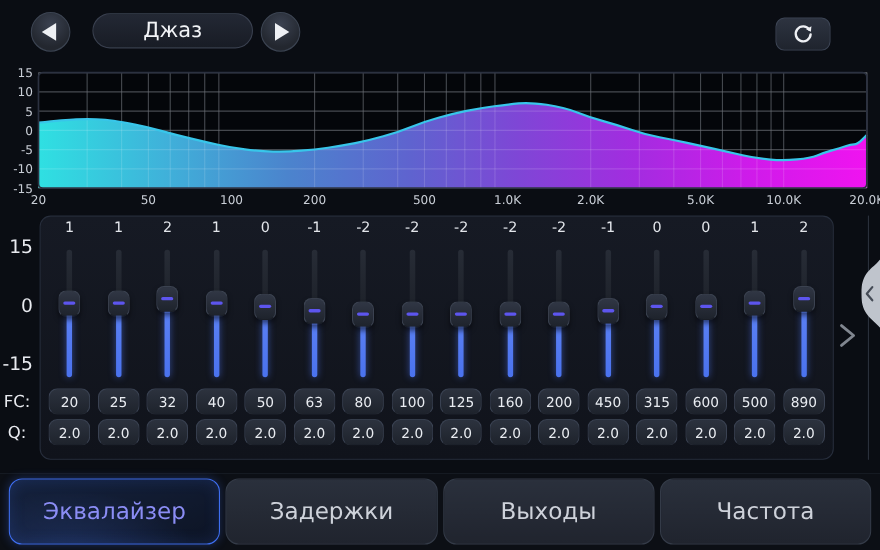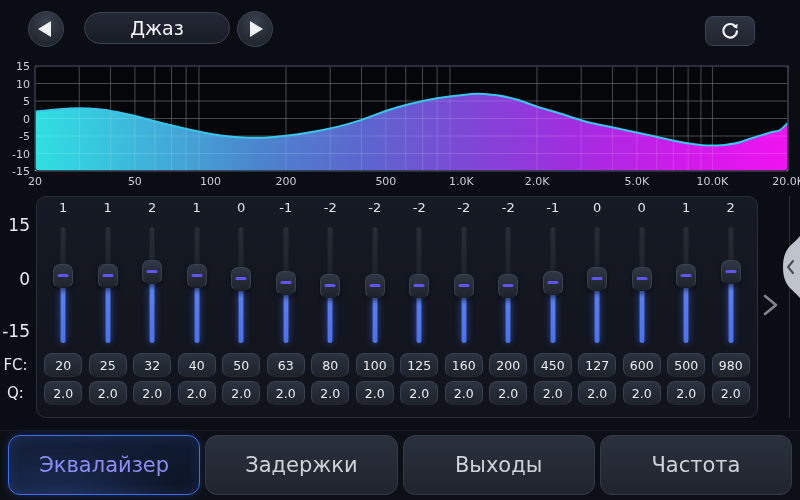--- a/index.html
+++ b/index.html
@@ -349,21 +349,21 @@
         </div>
         <div class="band-col">
           <div class="gain-label">0</div>
           <div class="slider">
             <div class="slider-track"></div>
             <div class="slider-fill" style="top: 52px;"></div>
             <div class="slider-thumb" style="top: 40px;">
               <div class="thumb-dash"></div>
             </div>
           </div>
-          <div class="fcq-btn fc-btn">127</div>
+          <div class="fcq-btn fc-btn">315</div>
           <div class="fcq-btn q-btn">2.0</div>
         </div>
         <div class="band-col">
           <div class="gain-label">0</div>
           <div class="slider">
             <div class="slider-track"></div>
             <div class="slider-fill" style="top: 52px;"></div>
             <div class="slider-thumb" style="top: 40px;">
               <div class="thumb-dash"></div>
             </div>
@@ -385,21 +385,21 @@
         </div>
         <div class="band-col">
           <div class="gain-label">2</div>
           <div class="slider">
             <div class="slider-track"></div>
             <div class="slider-fill" style="top: 45px;"></div>
             <div class="slider-thumb" style="top: 33px;">
               <div class="thumb-dash"></div>
             </div>
           </div>
-          <div class="fcq-btn fc-btn">980</div>
+          <div class="fcq-btn fc-btn">890</div>
           <div class="fcq-btn q-btn">2.0</div>
         </div>
       </div>
   </div>
 
   <div class="seam"></div>
 
   <svg class="drawer-handle" viewBox="0 0 17 62">
     <path d="M17 0 C10 9, 0 11, 0 31 C0 51, 10 53, 17 62 Z" fill="#bfc4cc"></path>
     <polyline points="10,25 5,31 10,37" fill="none" stroke="#454b56" stroke-width="2" stroke-linecap="round" stroke-linejoin="round"></polyline>

